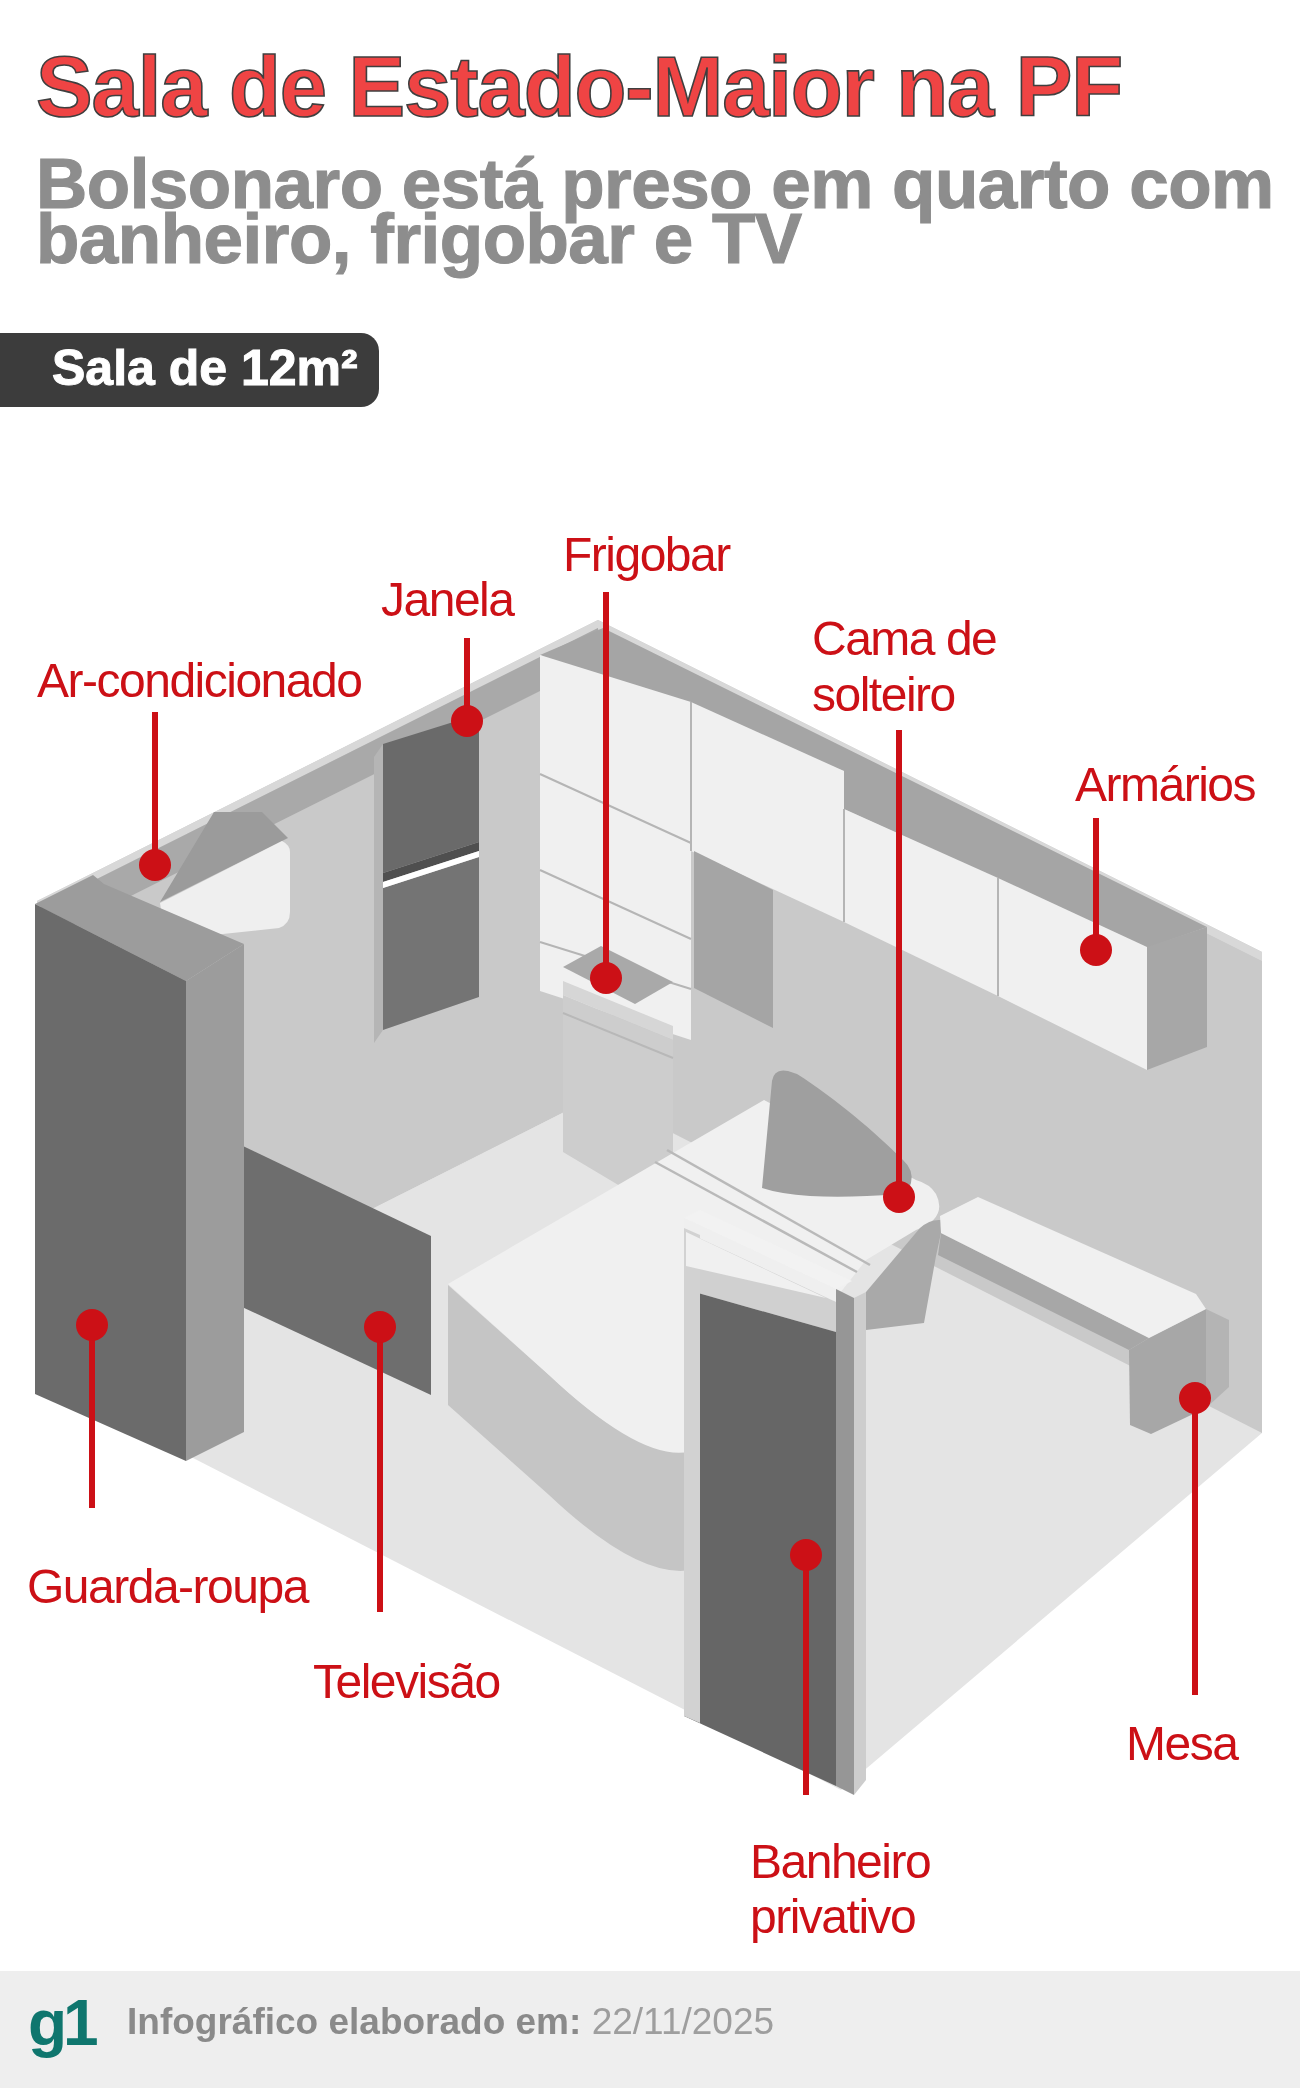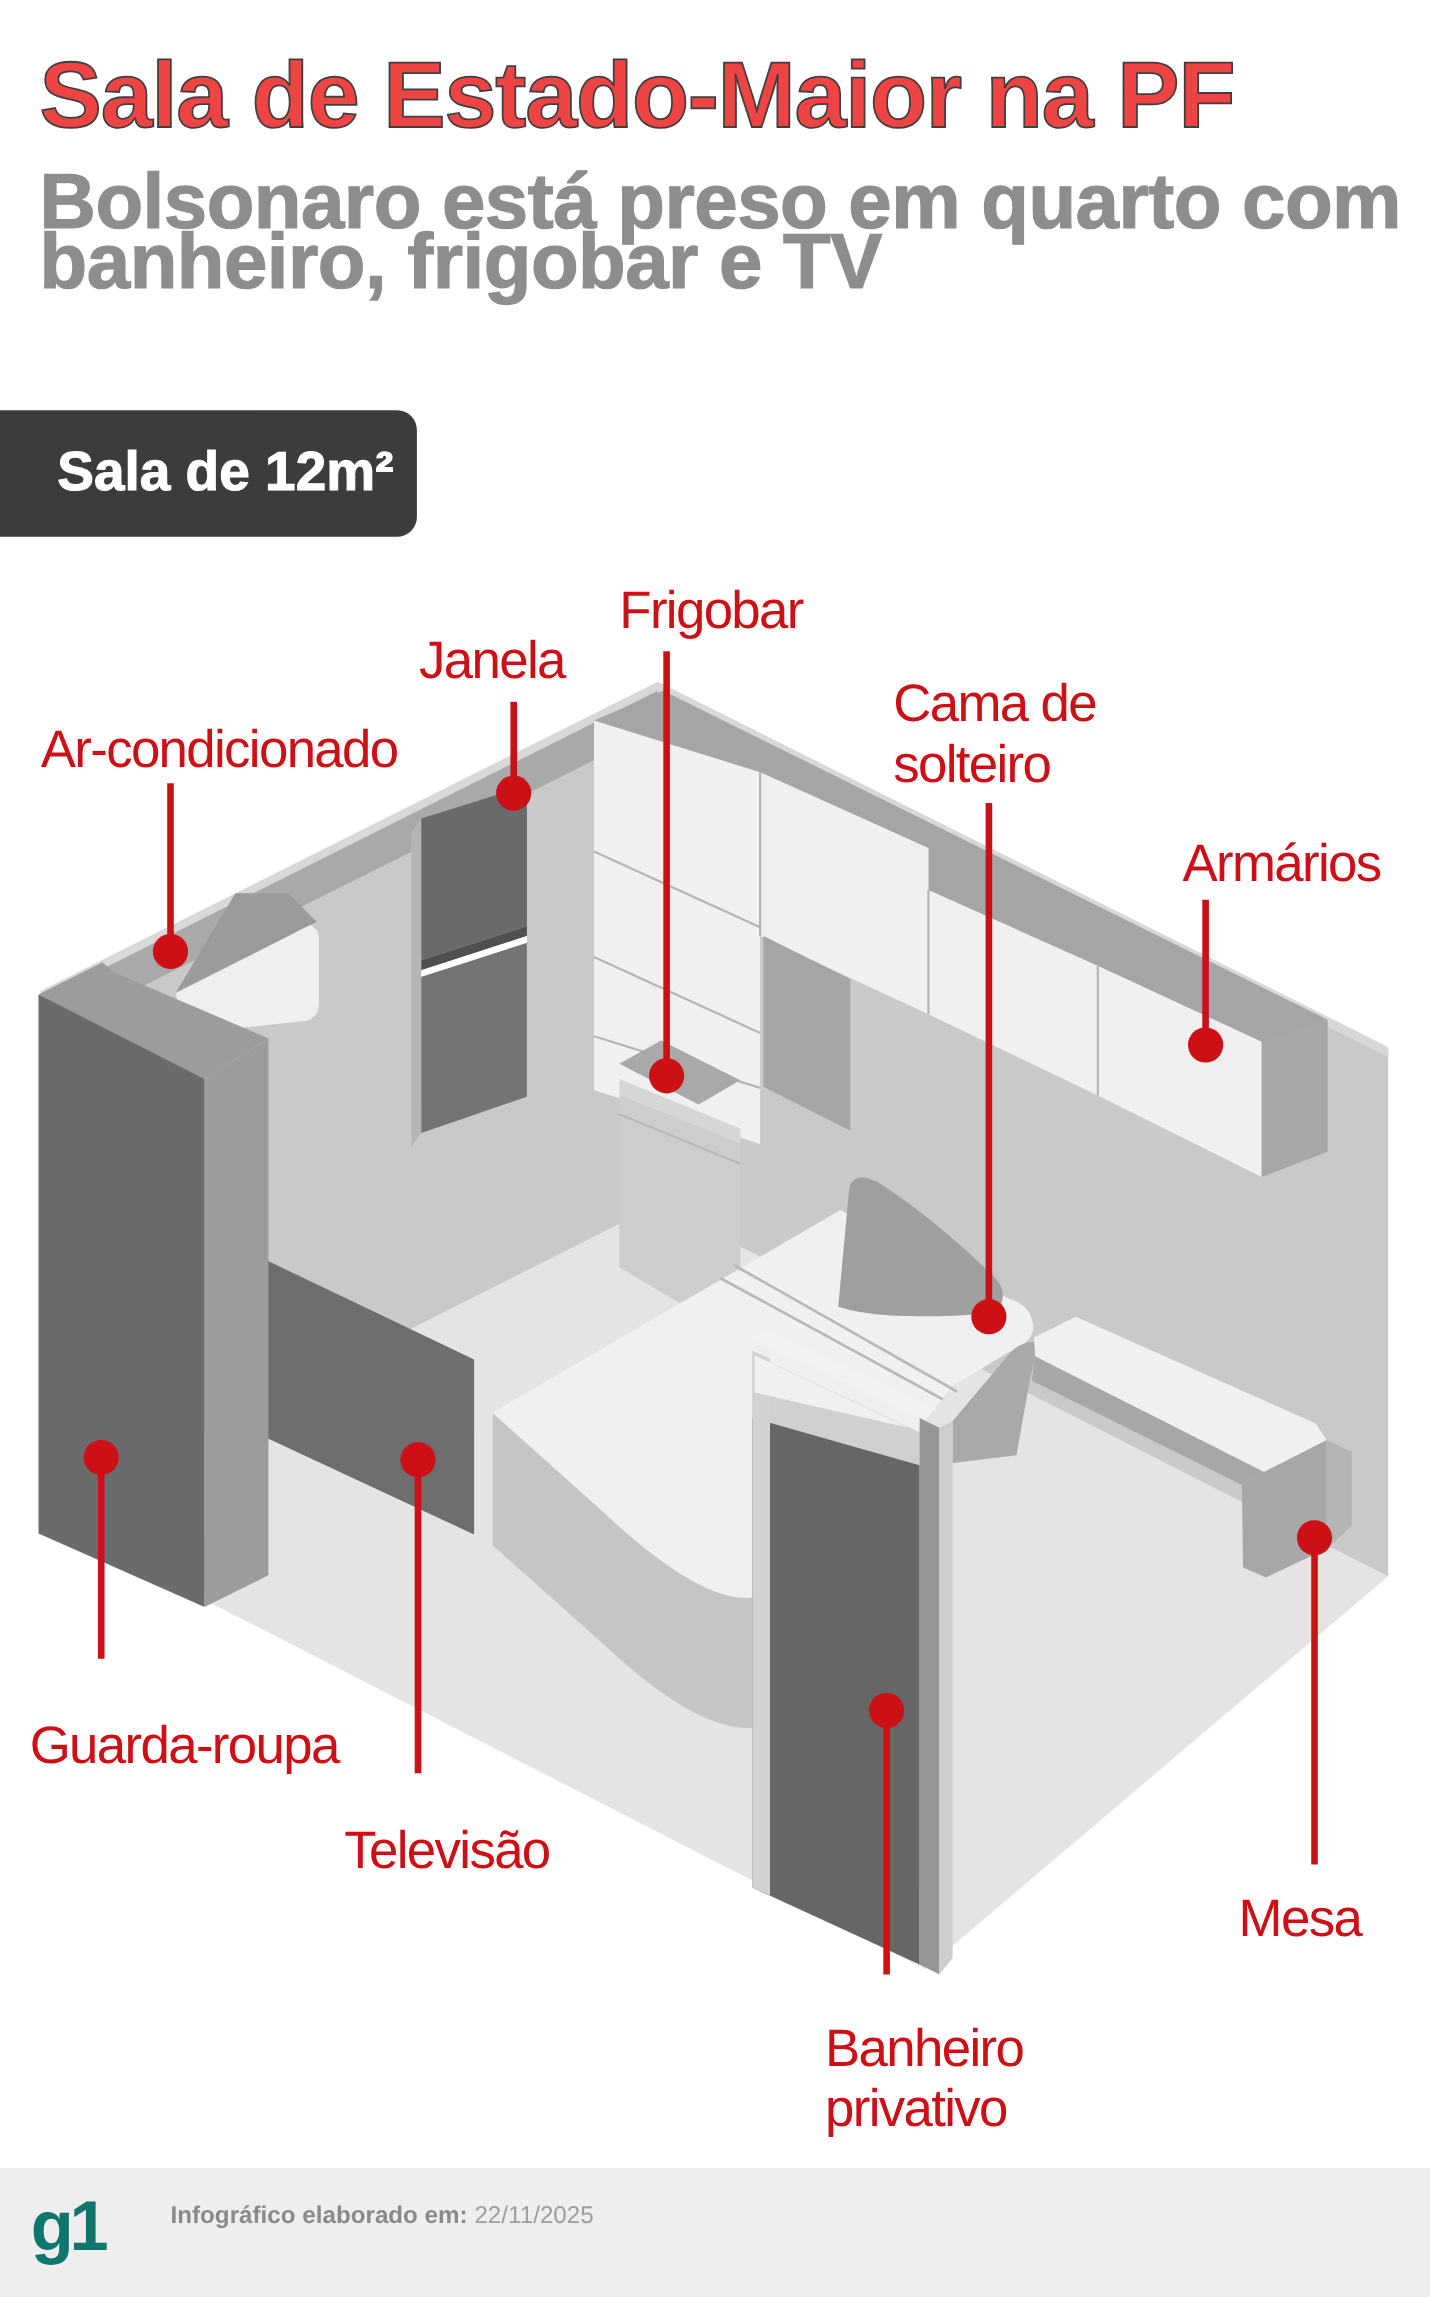--- a/index.html
+++ b/index.html
@@ -2,28 +2,28 @@
 <html><head>
 <meta charset="utf-8">
 <style>
   html,body{margin:0;padding:0;}
   body{width:1300px;height:2088px;background:#ffffff;position:relative;overflow:hidden;
        font-family:"Liberation Sans", sans-serif;}
   .title{position:absolute;left:36px;top:44px;font-size:85px;font-weight:bold;
          color:#ef4444;letter-spacing:-1.1px;line-height:1;-webkit-text-stroke:1.6px #3f3f3f;}
   .subtitle{position:absolute;left:36px;top:156px;font-size:71px;font-weight:bold;
          color:#8d8d8d;line-height:55px;letter-spacing:-0.5px;-webkit-text-stroke:1.1px #8d8d8d;}
-  .badge{position:absolute;left:0px;top:333px;width:379px;height:115px;background:#3c3c3c;
-         border-radius:0 18px 18px 0;margin-top:40px;}
+  .badge{position:absolute;left:0px;top:333px;width:379px;height:74px;background:#3c3c3c;
+         border-radius:0 18px 18px 0;}
   .badge span{position:absolute;left:52px;top:50%;transform:translateY(-54%);
          font-size:50px;font-weight:bold;color:#ffffff;-webkit-text-stroke:1px #ffffff;}
   .footer{position:absolute;left:0;top:1971px;width:1300px;height:117px;background:#eeeeee;}
   .g1{position:absolute;left:28px;top:1986px;font-size:64px;font-weight:bold;
       color:#0f766e;letter-spacing:-4px;}
-  .footline{position:absolute;left:127px;top:2001px;font-size:22px;color:#8a8a8a;font-weight:bold;margin-left:28px;}
+  .footline{position:absolute;left:127px;top:2001px;font-size:37px;color:#8a8a8a;font-weight:bold;}
   .footline .date{color:#9e9e9e;font-weight:normal;}
   svg{position:absolute;left:0;top:0;}
 </style>
 </head>
 <body>
 
 <div class="title">Sala de Estado-Maior na PF</div>
 
 <div class="subtitle">Bolsonaro está preso em quarto com<br>banheiro, frigobar e TV</div>
 

